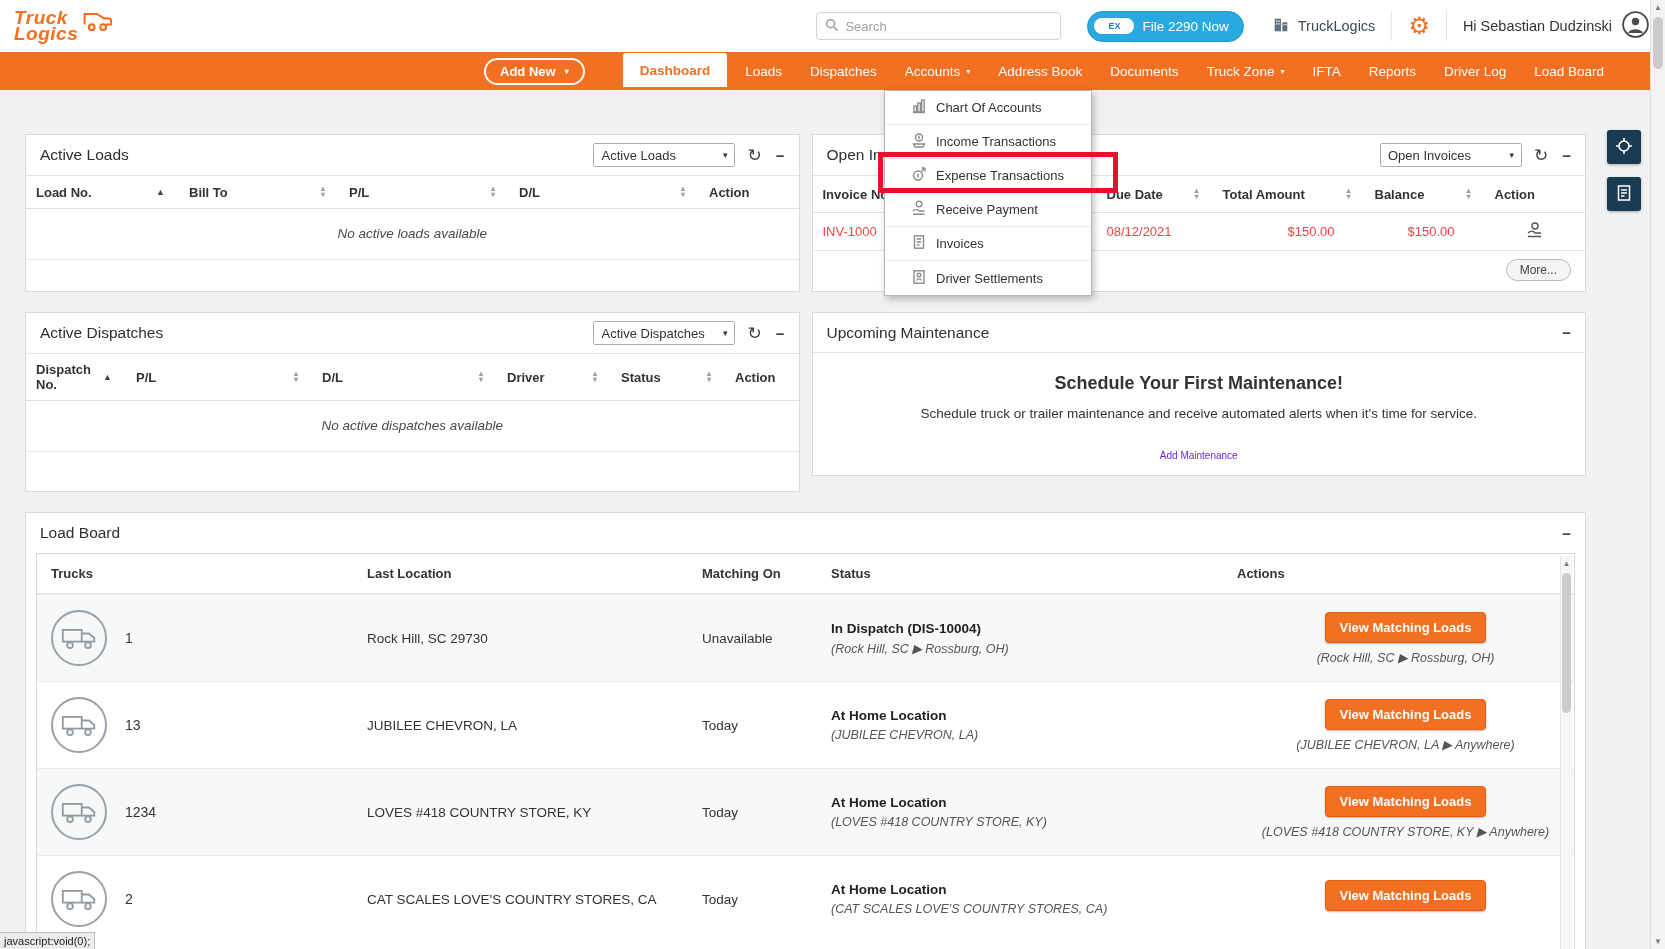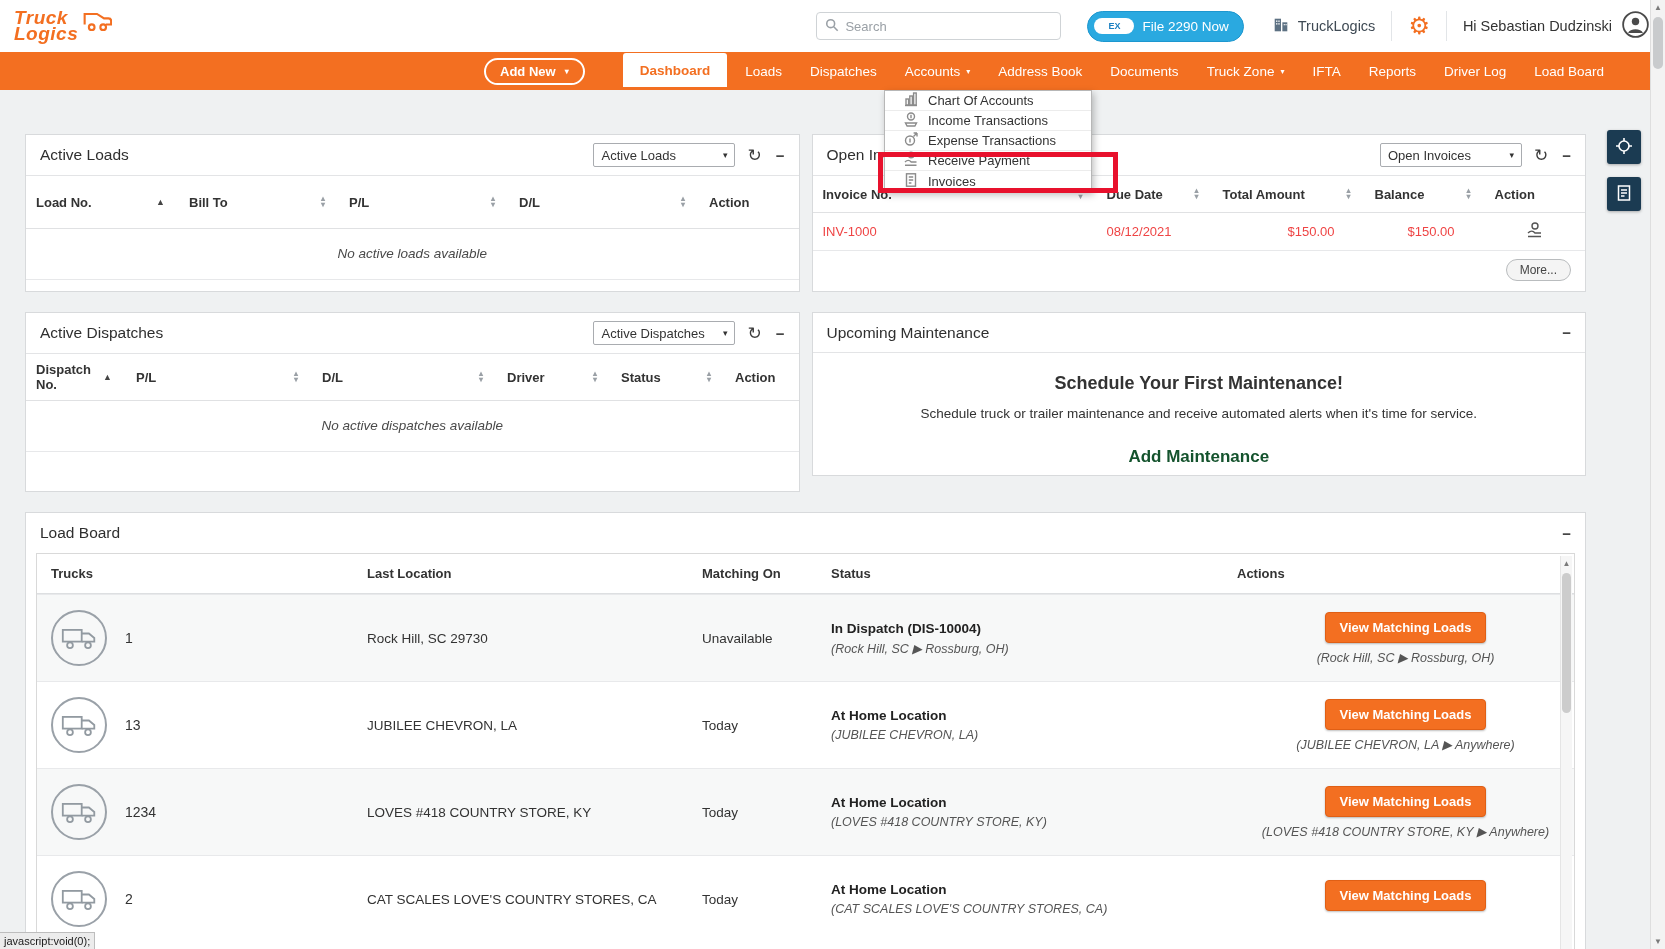--- a/index.html
+++ b/index.html
@@ -45,39 +45,39 @@
   .icon-btn { cursor:pointer; color:#3c3c3c; }
   .refresh { font-size:17px; }
   .collapse { font-weight:bold; font-size:15px; padding:0 2px; }
   
   .thead { border-top:1px solid #e3e4e6; border-bottom:1px solid #e0e1e3; }
   .th { display:flex; align-items:center; justify-content:space-between; padding:0 14px 0 10px; font-weight:bold; font-size:13px; color:#333; }
   .th.no-sort { justify-content:flex-start; }
   .sorts { display:inline-flex; flex-direction:column; line-height:6px; font-size:8px; color:#9aa0a6; }
   .sorts i { font-style:normal; }
   .sorted { font-size:9px; color:#444; }
-  .grid-loads { display:grid; grid-template-columns:153px 160px 170px 190px 1fr; height:54px; align-items:center; }
+  .grid-loads { display:grid; grid-template-columns:153px 160px 170px 190px 1fr; height:34px; align-items:center; }
   .grid-inv  { display:grid; grid-template-columns:284px 116px 152px 120px 1fr; height:38px; align-items:center; }
   .grid-disp { display:grid; grid-template-columns:100px 186px 185px 114px 114px 1fr; height:48px; align-items:center; }
   .grid-disp .th { line-height:15px; }
   .empty-row { text-align:center; font-style:italic; color:#4a4a4a; font-size:13.5px; padding:17px 0 18px; border-bottom:1px solid #e7e8ea; }
   
   .inv-row { border-bottom:1px solid #e7e8ea; font-size:13px; color:#ef4444; }
   .inv-row .cell { padding-left:10px; }
   .cell.right { text-align:right; padding-right:30px; }
   .cell.center { text-align:center; padding-left:0; }
   .hand-icon { display:inline-block; }
   .panel-foot { margin-top:auto; display:flex; justify-content:flex-end; padding:8px 14px 10px; }
   .more-btn { border:1px solid #b9bcbe; background:#f4f4f4; color:#444; font-size:12px; border-radius:12px; padding:3px 13px; cursor:pointer; font-family:"Liberation Sans",sans-serif; }
   
   .maint .panel-head { border-bottom:1px solid #e3e4e6; }
   .maint-body { text-align:center; padding-top:20px; }
   .maint-heading { font-size:18px; font-weight:600; color:#333; margin-bottom:12px; }
   .maint-desc { font-size:13.5px; color:#333; margin-bottom:26px; }
-  .maint-link { color:#14532d; font-size:17px; font-weight:700; text-decoration:none; cursor:pointer; }
+  .maint-link { color:#6d28d9; font-size:10px; font-weight:400; text-decoration:none; cursor:pointer; }
   
   .loadboard { margin-top:20px; height:480px; }
   .lb-table { margin:0 10px 10px; border:1px solid #d9d9d9; background:#fff; position:relative; overflow:hidden; flex:1; }
   .grid-lb { display:grid; grid-template-columns:316px 335px 129px 420px 1fr; align-items:center; }
   .lb-thead { height:40px; border-bottom:1px solid #dddfe1; }
   .lb-thead .th { justify-content:flex-start; padding-left:14px; }
   .lb-thead .th.center { justify-content:flex-start; padding-left:0; }
   .lb-row { height:87px; border-top:1px solid #e8e9eb; }
   .lb-row:first-of-type { border-top:none; }
   .lb-row:nth-of-type(even) { background:#f7f8f8; }
@@ -85,21 +85,21 @@
   .truck-circle { width:56px; height:56px; border:2px solid #9aa1a8; border-radius:50%; display:flex; align-items:center; justify-content:center; flex-shrink:0; }
   .truck-no { font-size:14px; color:#333; }
   .lb-cell { padding-left:14px; font-size:13.5px; color:#333; }
   .s-main { font-weight:bold; font-size:13.5px; color:#222; }
   .s-sub { font-style:italic; font-size:12.5px; color:#555; margin-top:5px; }
   .actions-cell { display:flex; flex-direction:column; align-items:center; }
   .vml-btn { background:#f36f21; border:1px solid #e05f15; color:#fff; font-weight:bold; font-size:13px; padding:7px 14px; border-radius:4px; cursor:pointer; box-shadow:0 1px 2px rgba(0,0,0,.25); font-family:"Liberation Sans",sans-serif; }
   .a-sub { font-style:italic; font-size:12.5px; color:#555; margin-top:7px; }
   
   .dropdown { position:absolute; left:884px; top:90px; width:208px; background:#fff; border:1px solid #b7b7b7; box-shadow:2px 3px 7px rgba(0,0,0,.25); z-index:50; }
-  .menu-item { height:20px; display:flex; align-items:center; gap:9px; padding:0 18px; font-size:13px; color:#333; border-bottom:1px solid #ececec; cursor:pointer; background:#fff; }
+  .menu-item { height:34px; display:flex; align-items:center; gap:9px; padding:0 26px; font-size:13px; color:#333; border-bottom:1px solid #ececec; cursor:pointer; background:#fff; }
   .menu-item:last-child { border-bottom:none; }
   .menu-item svg { flex-shrink:0; }
   
   .annotation-box { position:absolute; left:878px; top:152px; width:240px; height:41px; border:5px solid #e8112d; z-index:60; pointer-events:none; }
   
   .side-buttons { position:absolute; right:24px; top:130px; display:flex; flex-direction:column; gap:13px; z-index:40; }
   .side-btn { width:34px; height:34px; background:#1b3b52; border:none; border-radius:3px; display:flex; align-items:center; justify-content:center; cursor:pointer; box-shadow:0 1px 3px rgba(0,0,0,.3); }
   
   .page-scrollbar { position:absolute; right:0; top:0; bottom:0; width:15px; background:#f3f3f3; border-left:1px solid #dedede; z-index:70; }
   .sb-arrow { height:15px; display:flex; align-items:center; justify-content:center; font-size:8px; color:#7a7a7a; cursor:pointer; }
@@ -552,20 +552,30 @@
   </div>
   <div class="menu-item">
     <span>
       <svg width="16" height="16" viewBox="0 0 16 16" fill="none" stroke="#8b8b8b" stroke-width="1.4">
         <rect x="3.5" y="1.8" width="9" height="12.4"></rect>
           <path d="M5.8 5 h4.4 M5.8 8 h4.4 M5.8 11 h2.6"></path>
       </svg>
     </span>
     <span>Invoices</span>
   </div>
+  <div class="menu-item">
+    <span>
+      <svg width="16" height="16" viewBox="0 0 16 16" fill="none" stroke="#8b8b8b" stroke-width="1.4">
+        <rect x="3" y="1.8" width="10" height="12.4"></rect>
+          <circle cx="8" cy="6" r="1.8"></circle>
+          <path d="M5.5 11.5 c1-2.2 4-2.2 5 0"></path>
+      </svg>
+    </span>
+    <span>Driver Settlements</span>
+  </div>
 </div>
 
 <div class="annotation-box"></div>
 
 <div class="side-buttons">
   <button class="side-btn">
     <span>
       <svg width="20" height="20" viewBox="0 0 20 20" fill="none" stroke="#fff" stroke-width="1.6">
         <circle cx="10" cy="10" r="5"></circle>
           <path d="M10 2 v3 M10 15 v3 M2 10 h3 M15 10 h3"></path>

